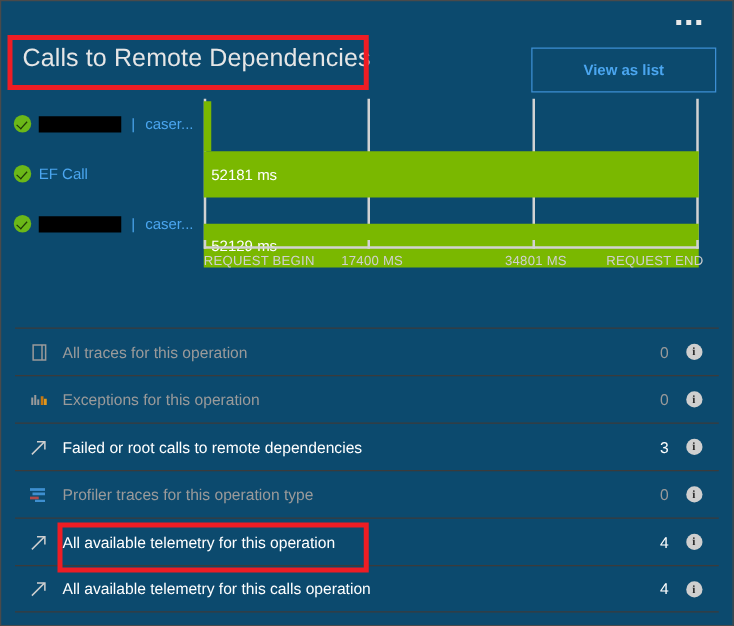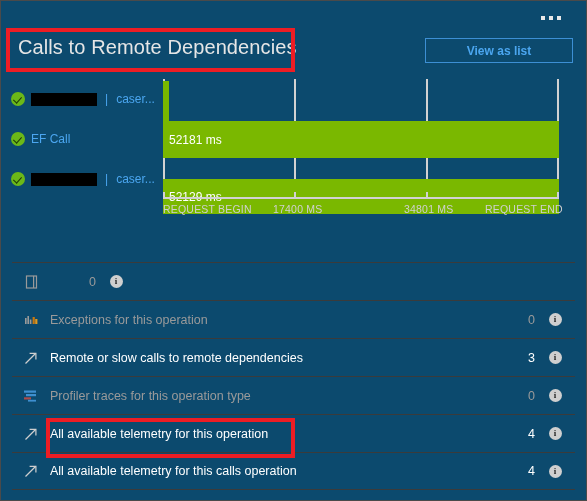--- a/index.html
+++ b/index.html
@@ -51,21 +51,21 @@
     color: #e6e6e6;
     letter-spacing: .1px;
     white-space: nowrap;
   }
 
   .view-as-list {
     position: absolute;
     left: 424px;
     top: 37px;
     width: 148px;
-    height: 25px;
+    height: 36px;
     box-sizing: border-box;
     border: 1px solid #3d8fd4;
     background: transparent;
     color: #4ba6f0;
     font-size: 12px;
     font-weight: bold;
     display: flex;
     align-items: center;
     justify-content: center;
     cursor: pointer;
@@ -347,20 +347,21 @@
 
   <div class="related-list">
 
     <div class="related-row dim">
       <span class="row-icon">
         <svg width="13" height="14" viewBox="0 0 13 14" aria-hidden="true">
           <rect x="1.5" y="1" width="10" height="12" fill="none" stroke="#9a9a9a" stroke-width="1.2"></rect>
           <line x1="8.6" y1="1" x2="8.6" y2="13" stroke="#9a9a9a" stroke-width="1.2"></line>
         </svg>
       </span>
+      <span class="row-label">All traces for this operation</span>
       <span class="row-count">0</span>
       <span class="row-info">
         <span class="info-icon">i</span>
       </span>
     </div>
 
     <div class="related-row dim">
       <span class="row-icon">
         <svg width="15" height="13" viewBox="0 0 15 13" aria-hidden="true">
           <rect x="1" y="5" width="1.6" height="6" fill="#9a9a9a"></rect>
@@ -377,21 +378,21 @@
       </span>
     </div>
 
     <div class="related-row">
       <span class="row-icon">
         <svg width="14" height="14" viewBox="0 0 14 14" aria-hidden="true">
           <line x1="1.5" y1="12.5" x2="11.5" y2="2.5" stroke="#cfcfcf" stroke-width="1.2"></line>
           <polyline points="5.6,2.3 11.9,2.3 11.9,8.6" fill="none" stroke="#cfcfcf" stroke-width="1.2"></polyline>
         </svg>
       </span>
-      <span class="row-label">Remote or slow calls to remote dependencies</span>
+      <span class="row-label">Failed or root calls to remote dependencies</span>
       <span class="row-count">3</span>
       <span class="row-info">
         <span class="info-icon">i</span>
       </span>
     </div>
 
     <div class="related-row dim">
       <span class="row-icon">
         <svg width="16" height="14" viewBox="0 0 16 14" aria-hidden="true">
           <rect x="1" y="1.5" width="12" height="2.2" fill="#3e8fd0"></rect>

